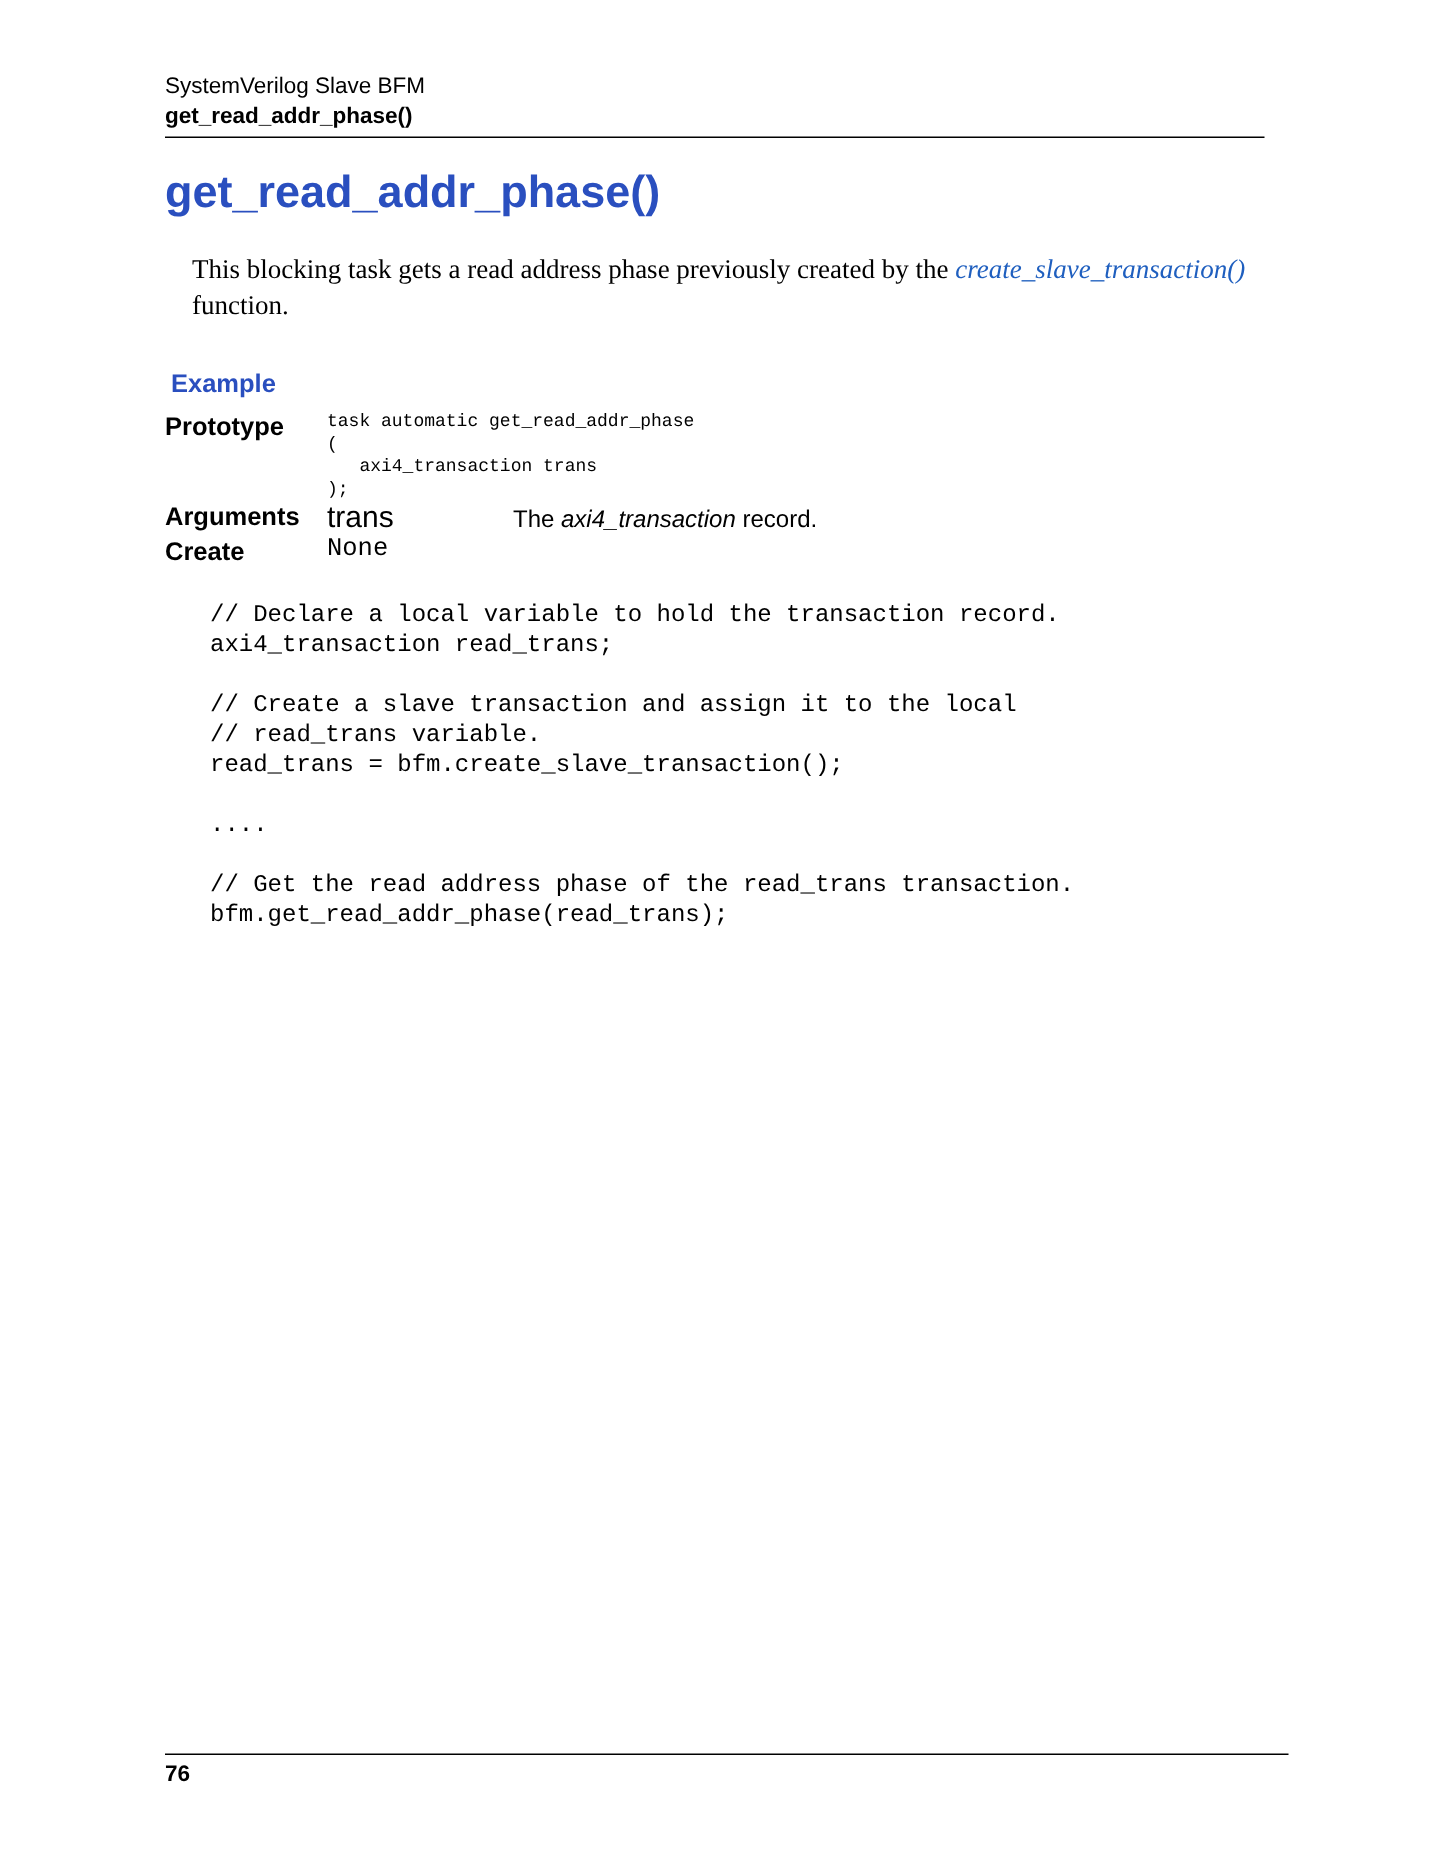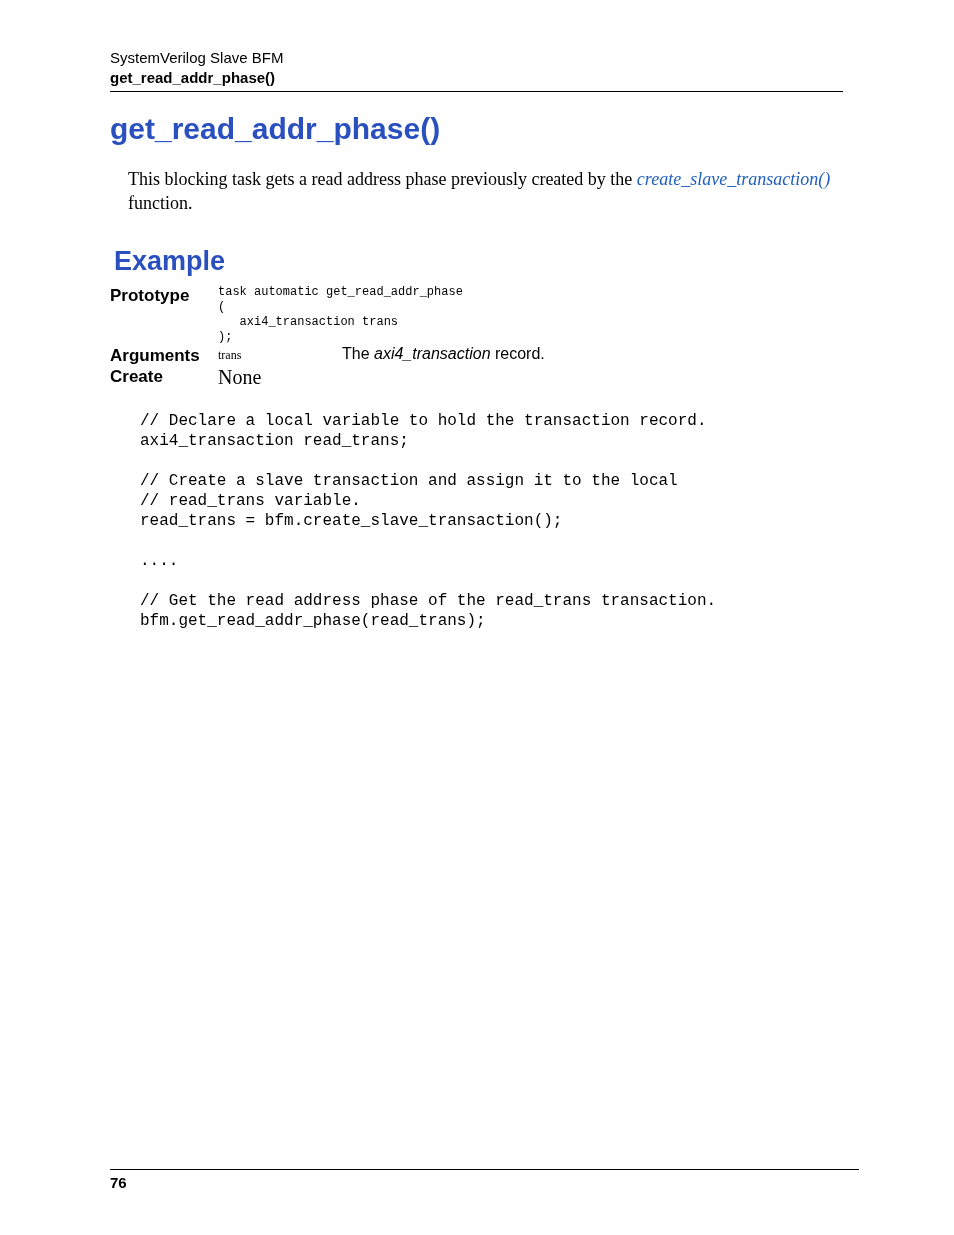--- a/index.html
+++ b/index.html
@@ -41,21 +41,21 @@
     font-size: 18px;
     line-height: 1.35;
     margin: 21px 0 0 18px;
   }
   .link {
     color: #1f5fbf;
     font-style: italic;
   }
   h2.section {
     font-family: Arial, Helvetica, sans-serif;
-    font-size: 27px;
+    font-size: 17px;
     font-weight: 700;
     color: #2a4fbf;
     margin: 30px 0 8px 4px;
   }
   .defs {
     margin-top: 2px;
   }
   .row {
     display: flex;
     align-items: flex-start;
@@ -77,35 +77,35 @@
     font-size: 12px;
     line-height: 1.25;
     white-space: pre;
     margin: 0;
   }
   .arg-row {
     display: flex;
     align-items: baseline;
   }
   .arg-name {
-    font-family: Liberation Serif, serif;
-    font-size: 12px;
+    font-family: Liberation Sans, sans-serif;
+    font-size: 20px;
     width: 124px;
     flex-shrink: 0;
   }
   .arg-desc {
     font-family: Arial, Helvetica, sans-serif;
     font-size: 16px;
   }
   .arg-desc .ital {
     font-style: italic;
   }
   .returns-val {
-    font-family: Liberation Serif, serif;
-    font-size: 20px;
+    font-family: Liberation Mono, monospace;
+    font-size: 17px;
   }
   pre.example {
     font-family: "Courier New", Courier, monospace;
     font-size: 16px;
     line-height: 1.25;
     white-space: pre;
     margin: 22px 0 0 30px;
   }
   .footer {
     position: absolute;

